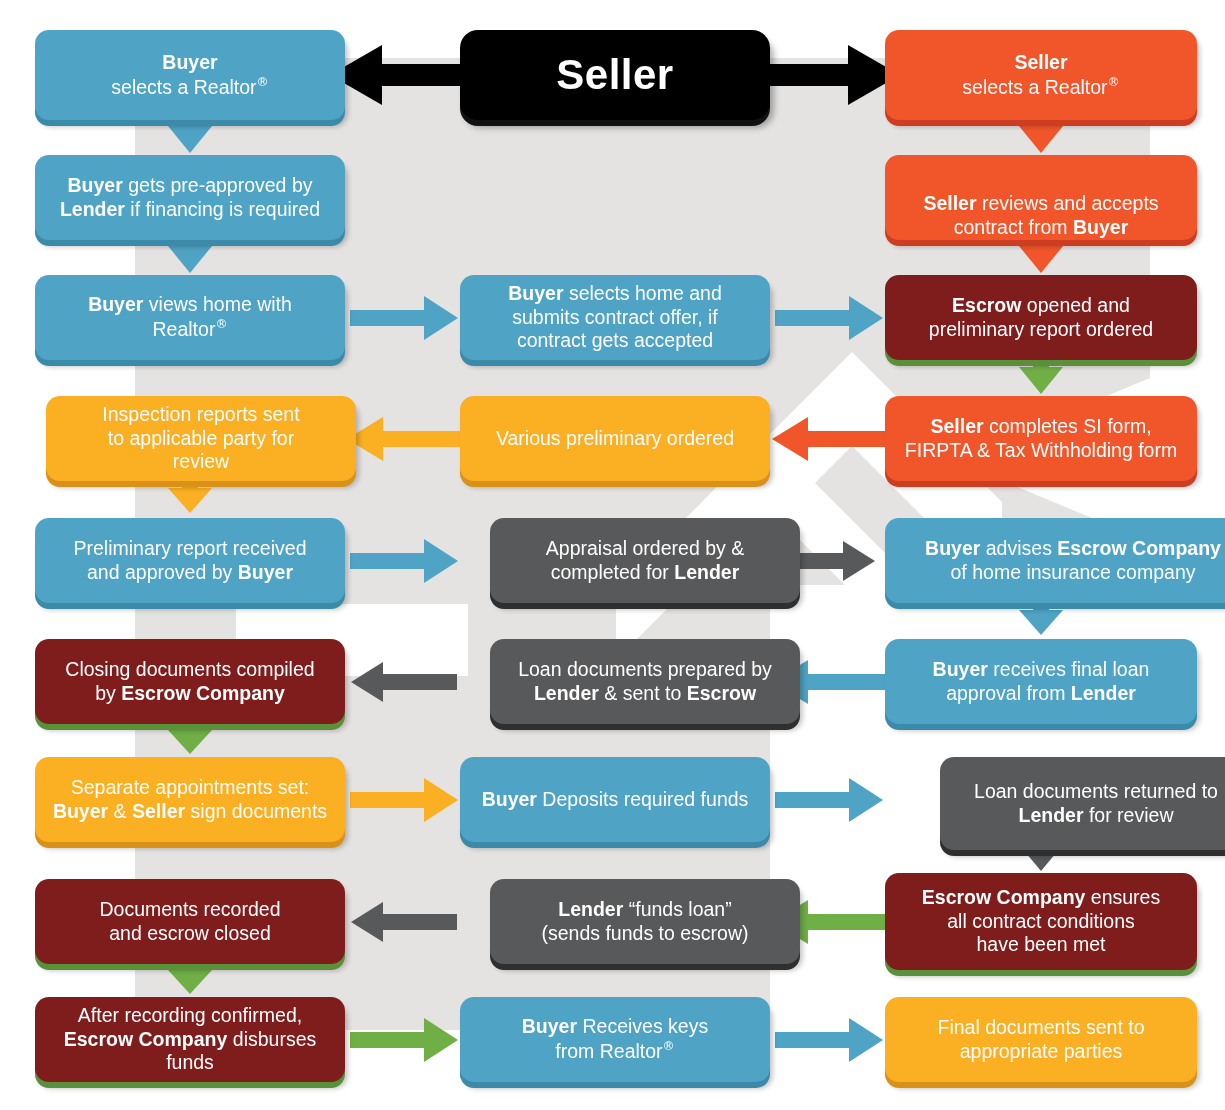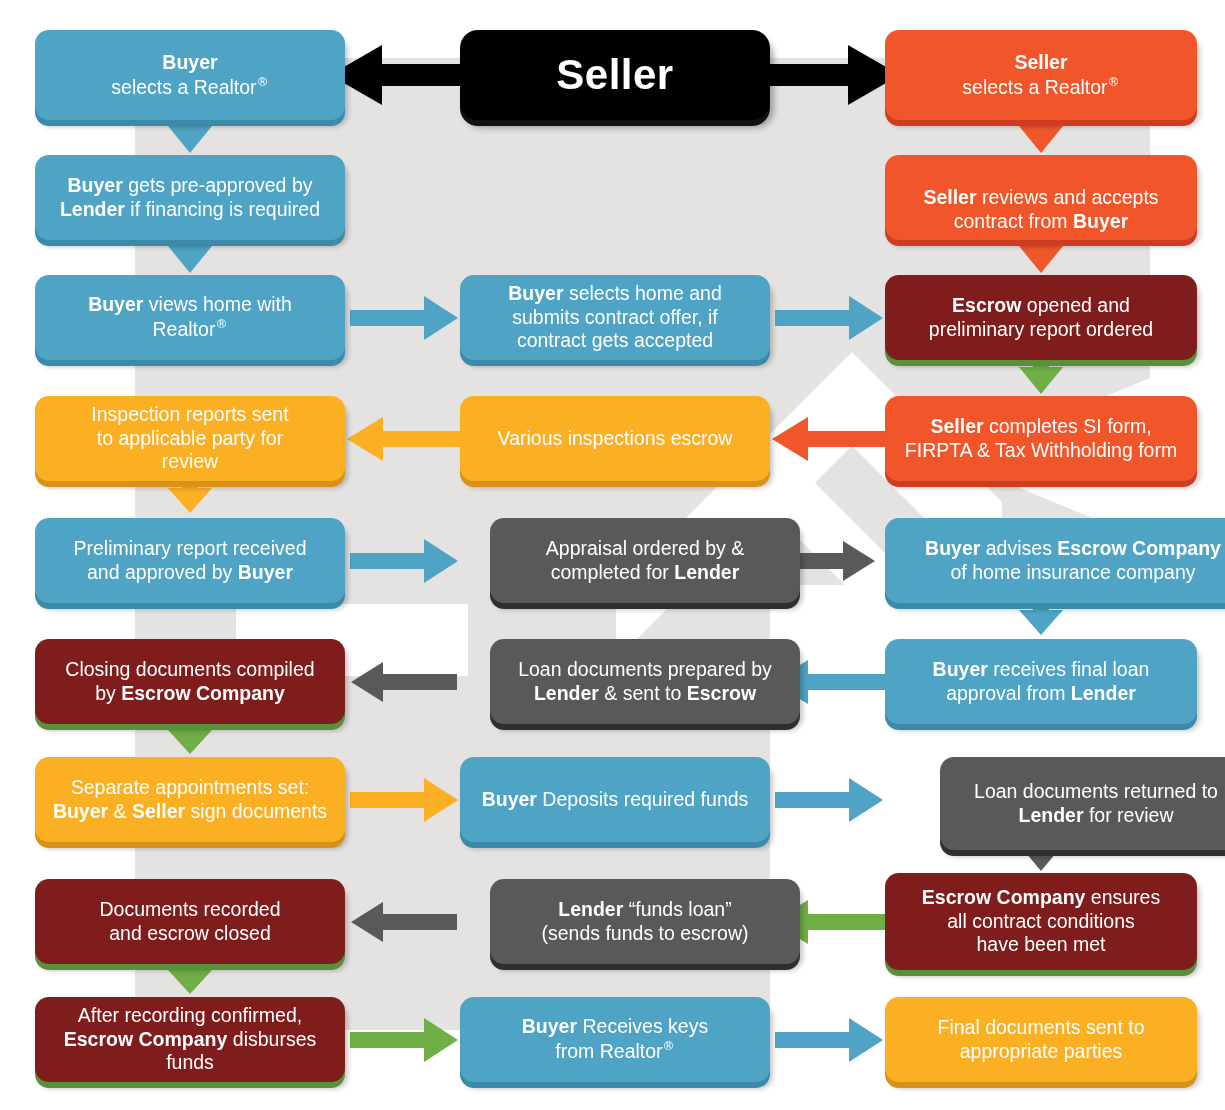--- a/index.html
+++ b/index.html
@@ -11,21 +11,21 @@
     position:absolute;
     border-radius:14px;
     box-sizing:border-box;
     display:flex;
     align-items:center;
     justify-content:center;
     text-align:center;
     color:#ffffff;
     line-height:1.22;
     font-size:19.5px;
-    padding:6px 12px;
+    padding:0 12px;
     z-index:5;
   }
   .node .txt{display:block;width:100%;}
   .node b{font-weight:bold;}
 
   .c-blue   {background:#4FA3C4; box-shadow:0 6px 0 0 #3C8AAA, 3px 7px 5px rgba(0,0,0,.22);}
   .c-orange {background:#F0562A; box-shadow:0 6px 0 0 #CC3D22, 3px 7px 5px rgba(0,0,0,.22);}
   .c-green  {background:#7f1d1d; box-shadow:0 6px 0 0 #58913A, 3px 7px 5px rgba(0,0,0,.22);}
   .c-amber  {background:#FBAF23; box-shadow:0 6px 0 0 #D9911A, 3px 7px 5px rgba(0,0,0,.22);}
   .c-gray   {background:#58595B; box-shadow:0 6px 0 0 #2E2F30, 3px 7px 5px rgba(0,0,0,.22);margin-left:30px;}
@@ -74,26 +74,26 @@
   </div>
 
   <div class="node c-blue" style="left:460px;top:275px;width:310px;height:85px;">
     <span class="txt"><b>Buyer</b> selects home and<br>submits contract offer, if<br>contract gets accepted</span>
   </div>
 
   <div class="node c-green" style="left:885px;top:275px;width:312px;height:85px;">
     <span class="txt"><b>Escrow</b> opened and<br>preliminary report ordered</span>
   </div>
 
-  <div class="node c-amber" style="left:35px;top:396px;width:310px;height:85px;">
+  <div class="node c-amber" style="left:46px;top:396px;width:310px;height:85px;">
     <span class="txt">Inspection reports sent<br>to applicable party for<br>review</span>
   </div>
 
   <div class="node c-amber" style="left:460px;top:396px;width:310px;height:85px;">
-    <span class="txt">Various inspections escrow</span>
+    <span class="txt">Various preliminary ordered</span>
   </div>
 
   <div class="node c-orange" style="left:885px;top:396px;width:312px;height:85px;">
     <span class="txt"><b>Seller</b> completes SI form,<br>FIRPTA &amp; Tax Withholding form</span>
   </div>
 
   <div class="node c-blue" style="left:35px;top:518px;width:310px;height:85px;">
     <span class="txt">Preliminary report received<br>and approved by <b>Buyer</b></span>
   </div>
 

